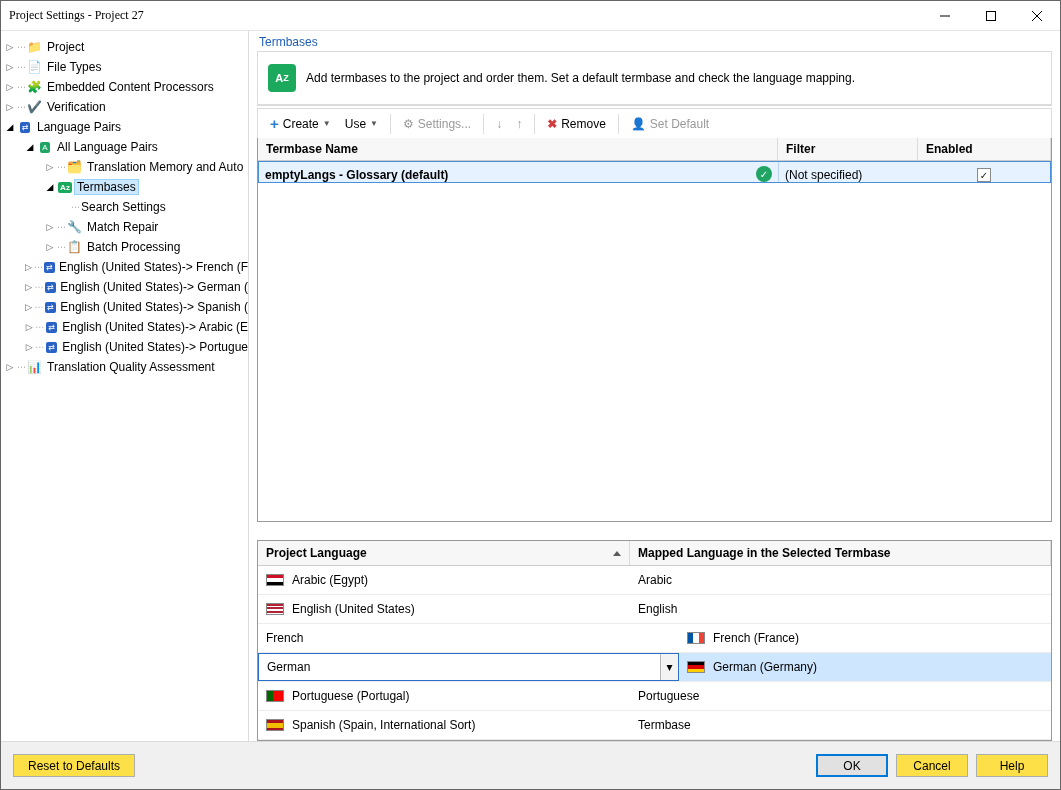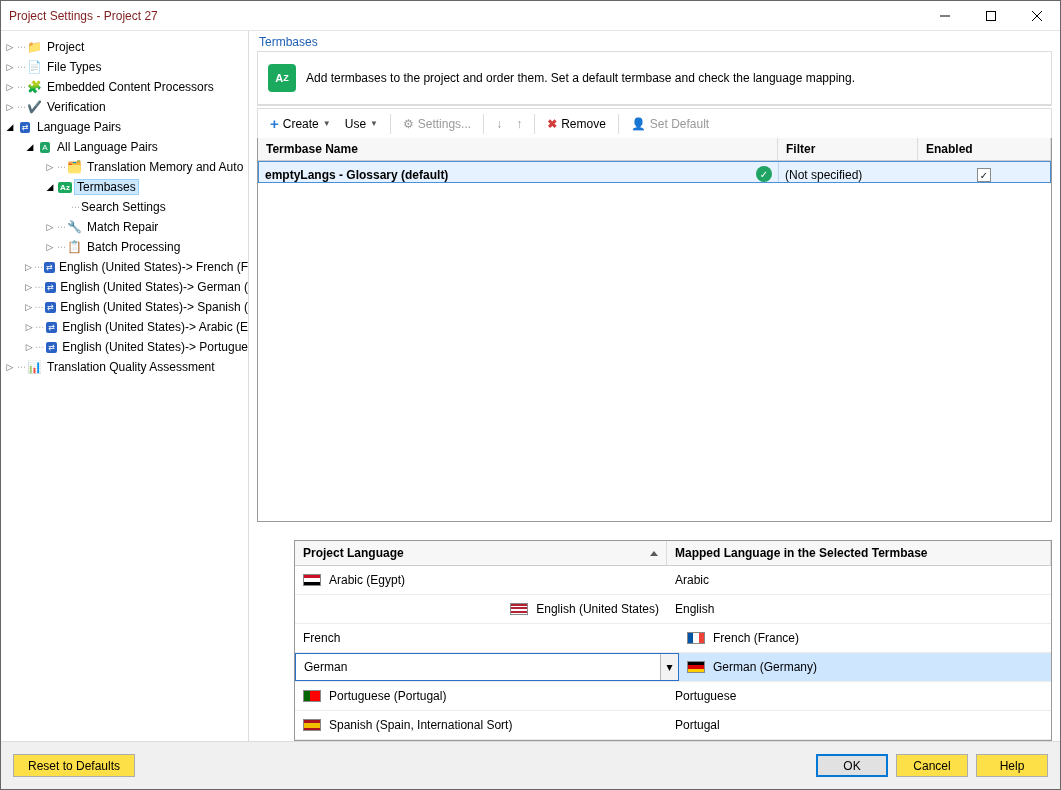--- a/index.html
+++ b/index.html
@@ -1,18 +1,18 @@
 <!DOCTYPE html>
 <html><head>
 <meta charset="utf-8">
 <style>
 * { box-sizing: border-box; margin: 0; padding: 0; font-family: "Segoe UI", Tahoma, sans-serif; font-size: 12px; }
 body { background: #ffffff; width: 1061px; height: 790px; overflow: hidden; display: flex; flex-direction: column; border: 1px solid #666; }
 .titlebar { height: 30px; display: flex; align-items: center; padding: 0 0 0 8px; background: #fff; border-bottom: 1px solid #e5e5e5; }
-.titlebar .title { flex: 1; color: #7f1d1d; }
+.titlebar .title { flex: 1; color: #000000; font-family: Liberation Serif, serif; }
 .titlebar .winbtn { width: 46px; height: 30px; display: flex; align-items: center; justify-content: center; }
 .main { flex: 1; display: flex; overflow: hidden; }
 .tree { width: 248px; border-right: 1px solid #dcdcdc; padding: 6px 0; overflow: hidden; background: #fff; }
 .tree-item { height: 20px; display: flex; align-items: center; white-space: nowrap; cursor: default; }
 .tree-item .exp { width: 10px; display: inline-flex; justify-content: center; color: #606060; font-size: 9px; margin-right: 2px; }
 .tree-item .dots { color: #999; font-size: 9px; margin-right: 2px; letter-spacing: -1px; }
 .tree-item .icon { width: 16px; height: 16px; margin-right: 4px; display: inline-flex; align-items: center; justify-content: center; }
 .tree-item.selected { }
 .tree-item.selected .lbl { background: #cce8ff; border: 1px solid #99d1ff; padding: 0 2px; margin-left:-3px; }
 .content { flex: 1; display: flex; flex-direction: column; padding: 4px 8px 0 8px; overflow: hidden; }
@@ -25,21 +25,21 @@
 .tbtn.disabled { color: #9a9a9a; cursor: default; }
 .tsep { width: 1px; height: 20px; background: #dcdcdc; margin: 0 4px; }
 .caret { font-size: 8px; color: #555; }
 .grid1 { flex: 1; border: 1px solid #999; margin: 0; border-top: none; display: flex; flex-direction: column; overflow: hidden; }
 .grid-head { display: flex; background: #f7f7f7; border-bottom: 1px solid #ccc; }
 .grid-head .gh { padding: 4px 8px; font-weight: bold; border-right: 1px solid #dcdcdc; }
 .grid-row { display: flex; background: #e6f2ff; border: 1px solid #4a90d9; height: 22px; align-items: center; }
 .grid-row .gc { padding: 0 6px; border-right: 1px solid transparent; display:flex; align-items:flex-end; height:100%; }
 .gc-input { flex:1; background: transparent; border: none; outline: none; font-weight: bold; font-size:12px; }
 .checkmark { width:14px; height:14px; border:1px solid #8a8a8a; background:#fff; display:inline-flex; align-items:center; justify-content:center; font-size:10px; color:#222; }
-.lang-grid { border: 1px solid #999; margin-top: 18px; display: flex; flex-direction: column; margin-left: 37px; }
+.lang-grid { border: 1px solid #999; margin-top: 18px; display: flex; flex-direction: column; }
 .lang-head { display: flex; background: #f7f7f7; border-bottom: 1px solid #ccc; }
 .lang-head .lh { padding: 5px 8px; font-weight: bold; border-right: 1px solid #dcdcdc; display:flex; align-items:center; gap:6px; }
 .lang-row { display: flex; height: 29px; align-items: center; border-bottom: 1px solid #ececec; }
 .lang-row .lc { padding: 0 8px; display:flex; align-items:center; gap:8px; height:100%; }
 .lang-row.selected { background: #cfe6ff; }
 .lang-row.selected .lc.mapped { border: 1px solid #2a6fc9; background:#fff; margin:-1px 0; position:relative; }
 .flag { width:18px; height:12px; display:inline-block; border:1px solid #888; }
 .dd-arrow { position:absolute; right:0; top:0; bottom:0; width:18px; border-left:1px solid #b5b5b5; display:flex; align-items:center; justify-content:center; background:#f3f3f3; }
 .bottom-bar { height: 48px; display: flex; align-items: center; padding: 0 12px; gap: 8px; border-top: 1px solid #dcdcdc; background:#f0f0f0; }
 .bottom-bar .spacer { flex: 1; }
@@ -264,21 +264,21 @@
             <div class="lang-row">
               <div class="lc" style="flex: 0 0 372px;">
                 <span class="flag" style="background: linear-gradient(rgb(206, 17, 38) 33%, rgb(255, 255, 255) 33%, rgb(255, 255, 255) 66%, rgb(0, 0, 0) 66%);"></span>
                 <span>Arabic (Egypt)</span>
               </div>
               <div class="lc mapped" style="flex: 1 1 0%;">
                 <span>Arabic</span>
               </div>
             </div>
             <div class="lang-row">
-              <div class="lc" style="flex: 0 0 372px; justify-content: flex-end;">
+              <div class="lc" style="flex: 0 0 372px;">
                 <span class="flag" style="background: repeating-linear-gradient(rgb(178, 34, 52) 0px, rgb(178, 34, 52) 1.7px, rgb(255, 255, 255) 1.7px, rgb(255, 255, 255) 3.4px);"></span>
                 <span>English (United States)</span>
               </div>
               <div class="lc mapped" style="flex: 1 1 0%;">
                 <span>English</span>
               </div>
             </div>
             <div class="lang-row">
               <div class="lc mapped" style="flex: 1 1 0%;">
                 <span>French</span>
@@ -306,21 +306,21 @@
               <div class="lc mapped" style="flex: 1 1 0%;">
                 <span>Portuguese</span>
               </div>
             </div>
             <div class="lang-row">
               <div class="lc" style="flex: 0 0 372px;">
                 <span class="flag" style="background: linear-gradient(rgb(170, 21, 27) 25%, rgb(241, 191, 0) 25%, rgb(241, 191, 0) 75%, rgb(170, 21, 27) 75%);"></span>
                 <span>Spanish (Spain, International Sort)</span>
               </div>
               <div class="lc mapped" style="flex: 1 1 0%;">
-                <span>Portugal</span>
+                <span>Termbase</span>
               </div>
             </div>
           </div>
       </div>
     </div>
   </div>
 </div>
 
 <div class="bottom-bar">
   <div class="btn">Reset to Defaults</div>

